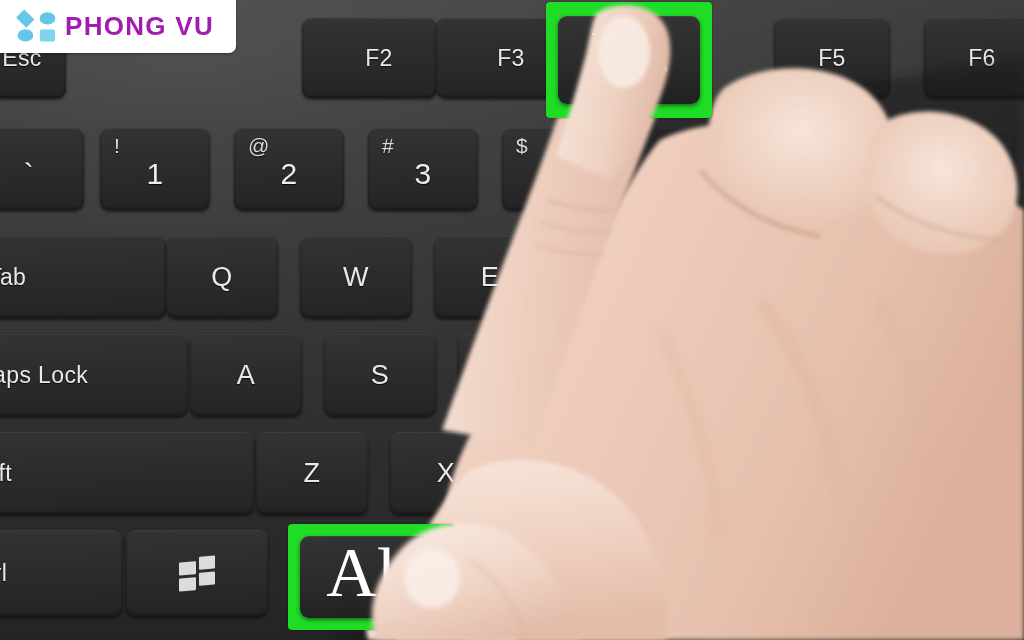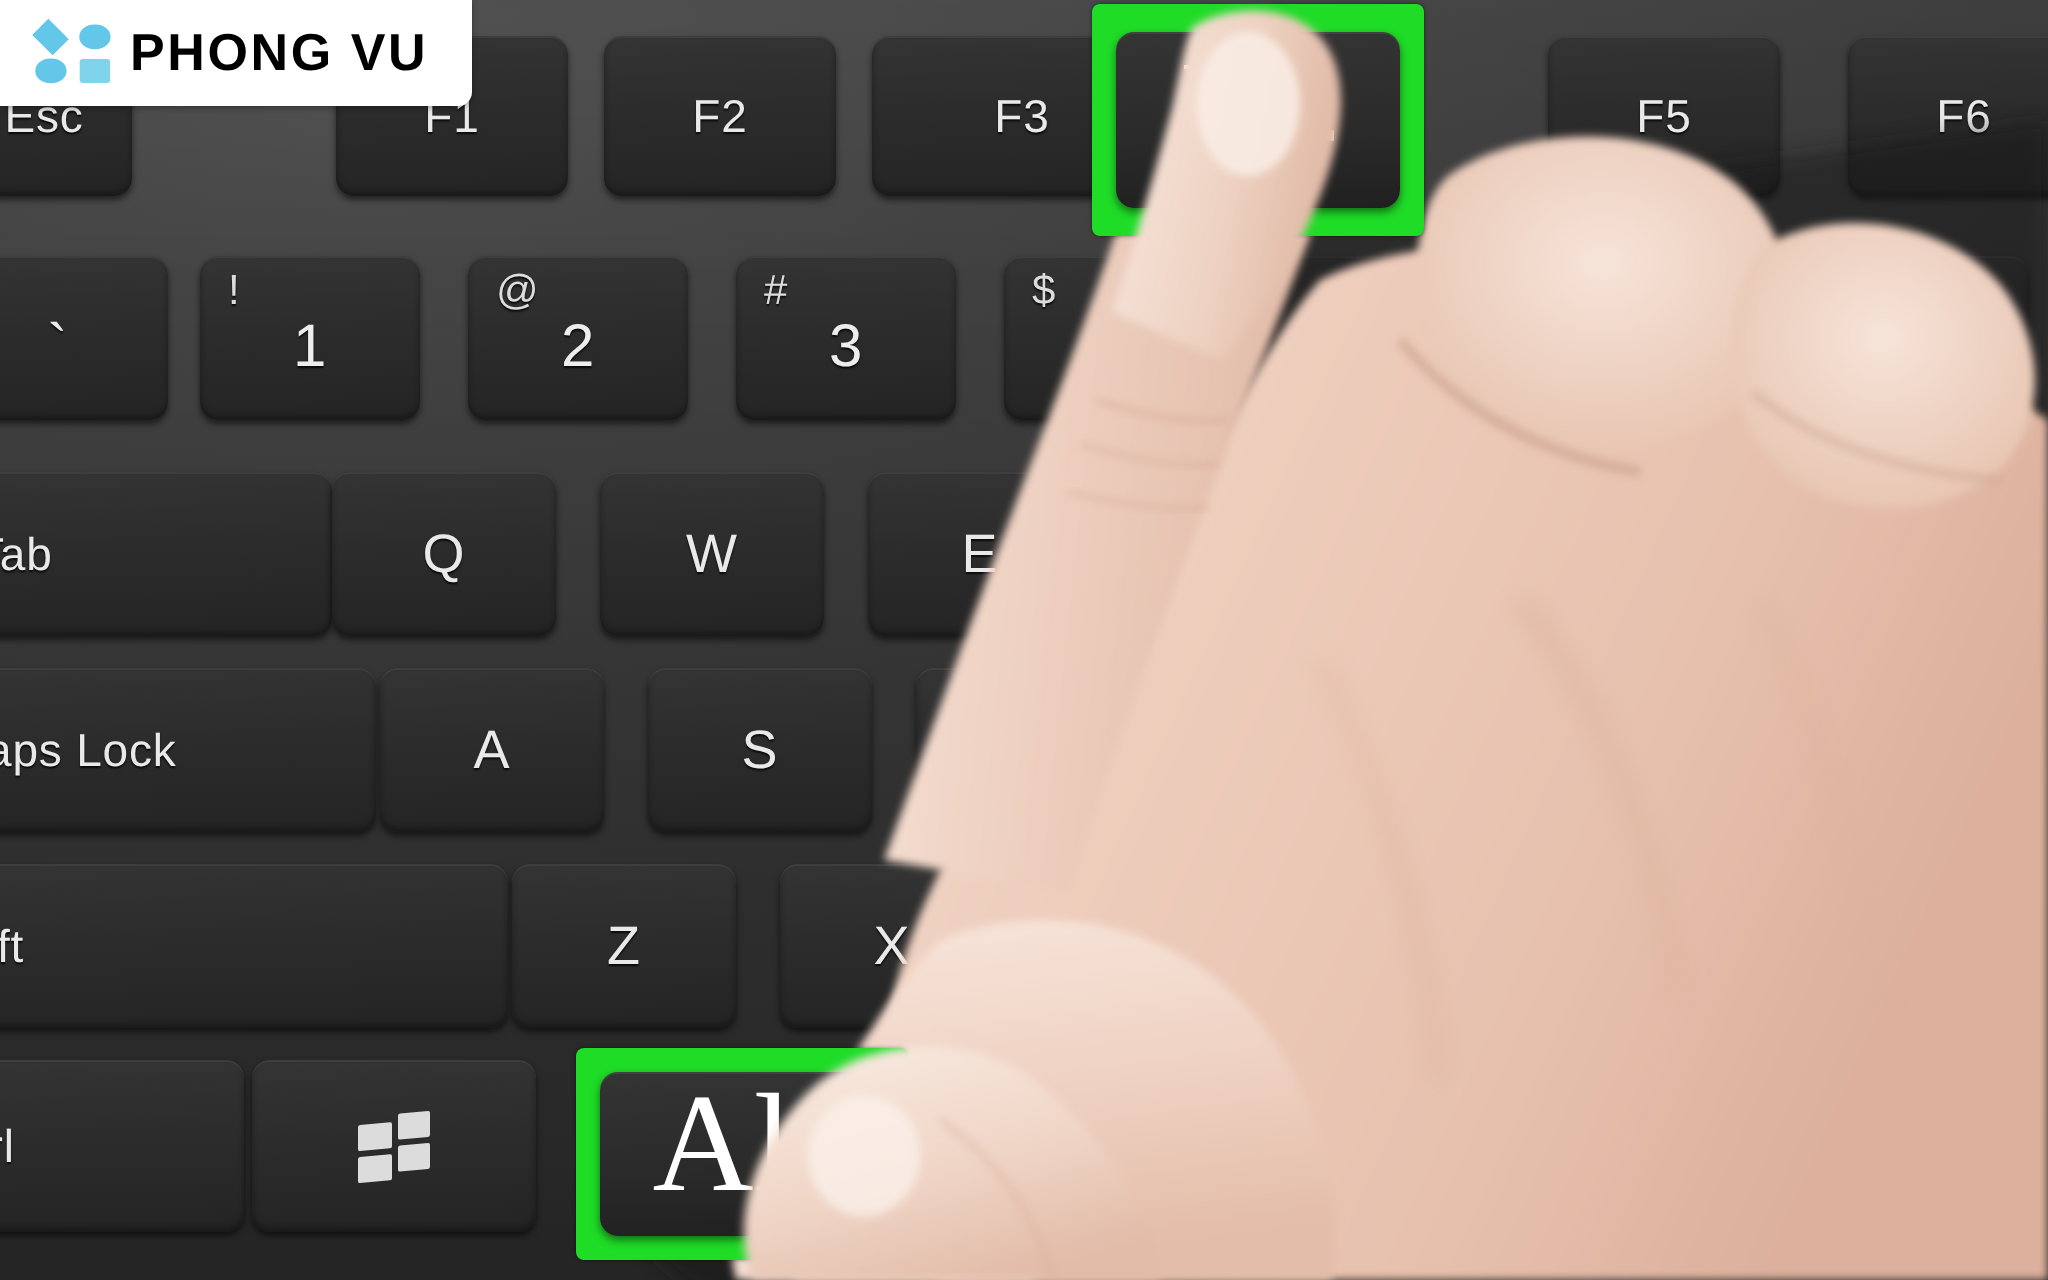--- a/index.html
+++ b/index.html
@@ -117,38 +117,37 @@
     grid-template-rows:1fr 1fr;
     gap:3px;
     margin-right:9px;
     flex:0 0 auto;
   }
   .logo-mark .d{background:#62c7e8;transform:rotate(45deg) scale(.76);}
   .logo-mark .c1{background:#62c7e8;border-radius:50%;transform:scale(.82);}
   .logo-mark .c2{background:#62c7e8;border-radius:50%;transform:scale(.82);}
   .logo-mark .s{background:#7fd3ea;border-radius:2px;transform:scale(.80);}
   .logo-text{
-    color:#000000;
+    color:#a21caf;
     font-size:26px;
     font-weight:bold;
     letter-spacing:1.3px;
     font-family:"Liberation Sans",sans-serif;
     white-space:nowrap;
   }
 </style>
 </head>
 <body>
 
 <div id="stage">
 
   <div class="deck"></div>
 
   <div class="key fn" style="left:-22px;top:18px;width:88px;height:80px;">Esc</div>
-  <div class="key fn" style="left:168px;top:18px;width:116px;height:80px;">F1</div>
-  <div class="key fn" style="left:302px;top:18px;width:116px;height:80px;">F2</div>
+  <div class="key fn" style="left:302px;top:18px;width:116px;height:80px;padding-left:19px;">F2</div>
   <div class="key fn" style="left:436px;top:18px;width:116px;height:80px;padding-left:17px;">F3</div>
   <div class="key fn" style="left:774px;top:18px;width:116px;height:80px;text-align:center;">F5</div>
   <div class="key fn" style="left:908px;top:18px;width:116px;height:80px;margin-left:16px;">F6</div>
 
   <div class="key dual" style="left:-26px;top:128px;width:110px;height:82px;">
     <span class="sym">~</span>
     <span class="num">`</span>
   </div>
   <div class="key dual" style="left:100px;top:128px;width:110px;height:82px;">
     <span class="sym">!</span>

